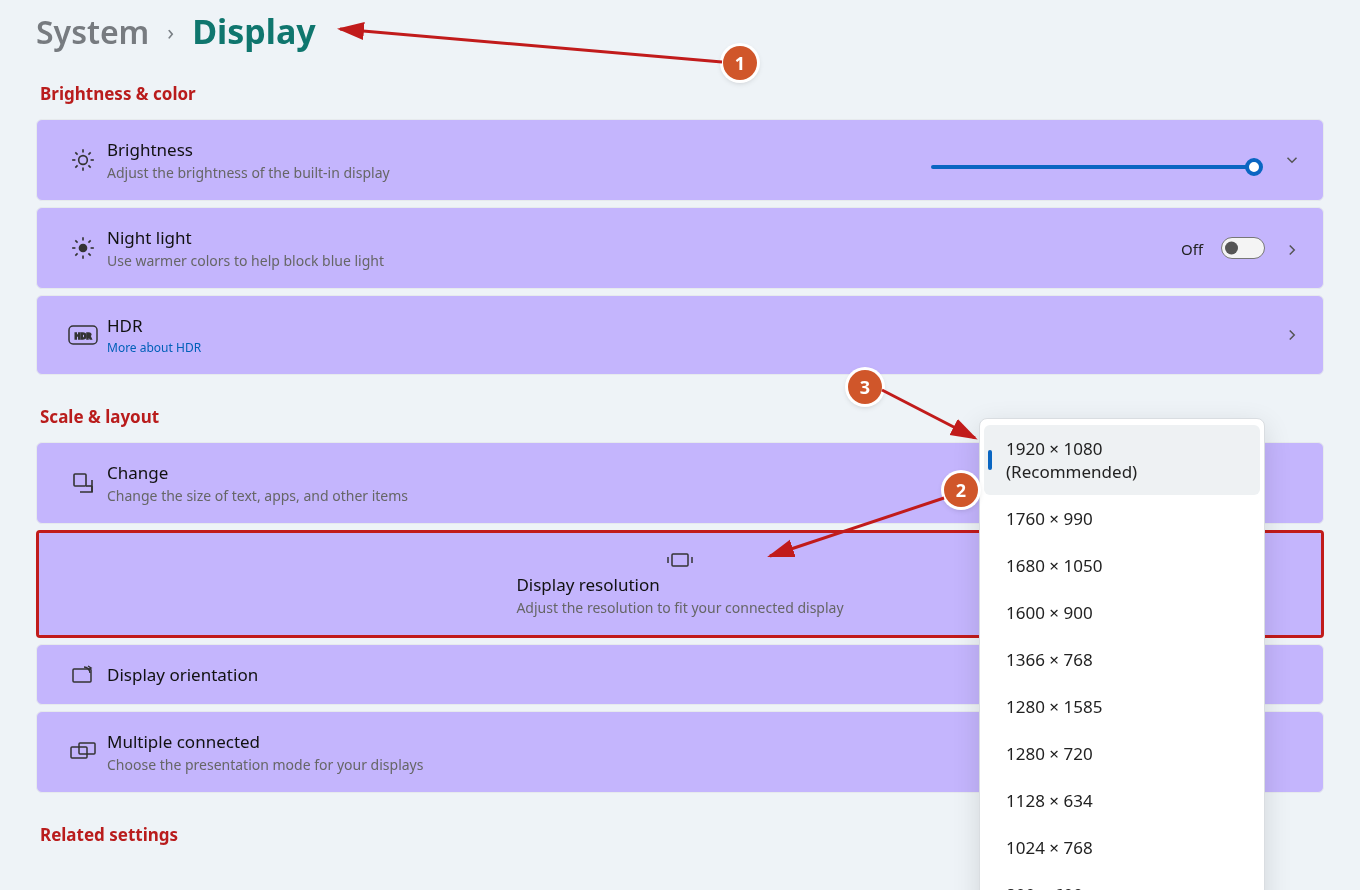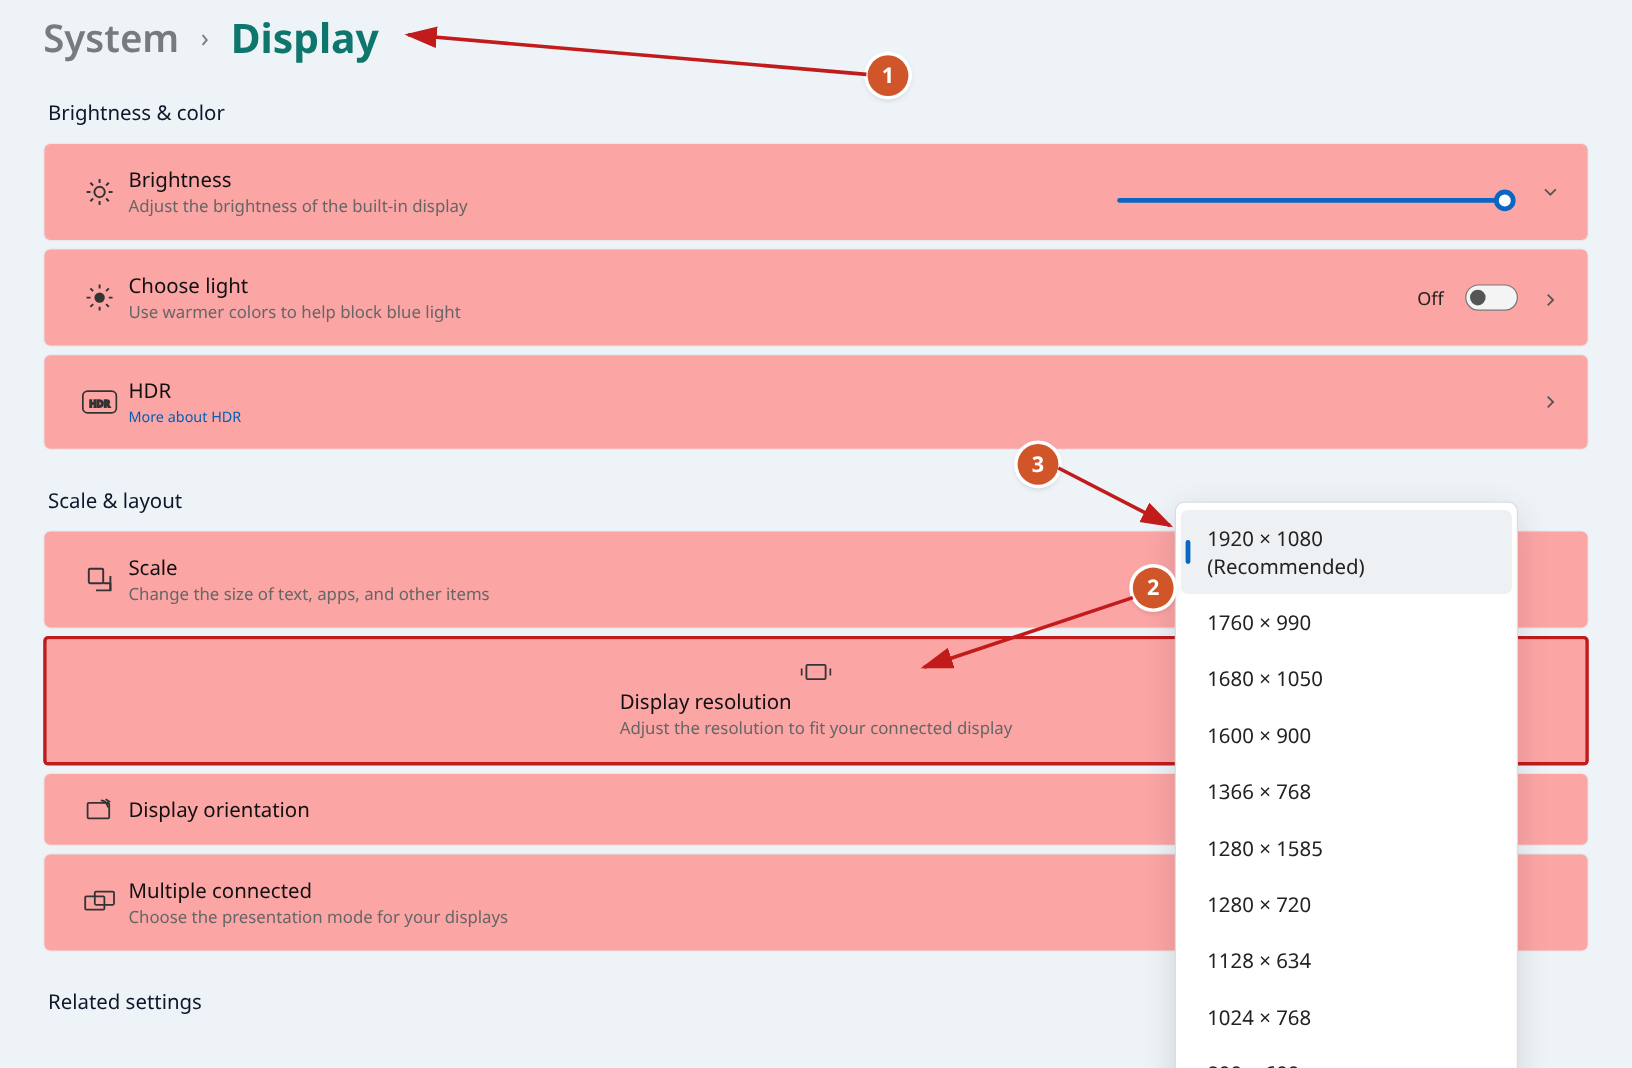--- a/index.html
+++ b/index.html
@@ -5,24 +5,24 @@
   * { box-sizing: border-box; margin: 0; padding: 0; font-family: "Segoe UI", system-ui, -apple-system, sans-serif; }
   body { background: #eef3f7; width: 1360px; height: 890px; overflow: hidden; position: relative; color: #1a1a1a; }
 
   .page { padding: 8px 36px 0 36px; }
 
   .breadcrumb { display: flex; align-items: center; gap: 18px; margin-bottom: 28px; }
   .breadcrumb .parent { font-size: 32px; font-weight: 600; color: #777b80; }
   .breadcrumb .sep { font-size: 22px; color: #7a8086; font-weight: 400; }
   .breadcrumb .current { font-size: 34px; font-weight: 700; color: #0f766e; }
 
-  .section-title { font-size: 17px; font-weight: 400; margin: 0 0 14px 4px; color: #0f172a; }
+  .section-title { font-size: 17px; font-weight: 700; margin: 0 0 14px 4px; color: #b91c1c; }
   .section-title.mt { margin-top: 30px; }
 
-  .card { background: #fca5a5; border: 1px solid #e6eaed; border-radius: 6px; padding: 18px 22px; display: flex; align-items: center; margin-bottom: 6px; }
+  .card { background: #c4b5fd; border: 1px solid #e6eaed; border-radius: 6px; padding: 18px 22px; display: flex; align-items: center; margin-bottom: 6px; }
   .card .icon-slot { width: 48px; display: flex; justify-content: center; align-items: center; }
   .card .text-slot { flex: 1; display: flex; flex-direction: column; gap: 2px; }
   .card .title { font-size: 17px; font-weight: 400; color: #111; }
   .card .sub { font-size: 14px; color: #666; }
   .card .link { font-size: 12px; color: #0060b8; font-weight: 400; }
   .card .right { display: flex; align-items: flex-end; gap: 18px; }
 
   .chev { width: 18px; height: 18px; }
   .chev svg, .icon-slot svg { display: block; }
 
@@ -97,21 +97,21 @@
           <line x1="12" y1="19" x2="12" y2="22"></line>
         <line x1="2" y1="12" x2="5" y2="12"></line>
           <line x1="19" y1="12" x2="22" y2="12"></line>
         <line x1="4.9" y1="4.9" x2="7" y2="7"></line>
           <line x1="17" y1="17" x2="19.1" y2="19.1"></line>
         <line x1="4.9" y1="19.1" x2="7" y2="17"></line>
           <line x1="17" y1="7" x2="19.1" y2="4.9"></line>
       </svg>
     </div>
     <div class="text-slot">
-      <div class="title">Choose light</div>
+      <div class="title">Night light</div>
       <div class="sub">Use warmer colors to help block blue light</div>
     </div>
     <div class="right">
       <span class="toggle-label">Off</span>
       <div class="toggle">
           <div class="knob"></div>
         </div>
       <span class="chev">
         <svg width="18" height="18" viewBox="0 0 24 24" fill="none" stroke="#555" stroke-width="2">
             <polyline points="9 6 15 12 9 18"></polyline>
@@ -145,21 +145,21 @@
   <div class="card">
     <div class="icon-slot">
       <svg width="24" height="24" viewBox="0 0 24 24" fill="none" stroke="#333" stroke-width="1.6">
         <rect x="3" y="3" width="12" height="12" rx="1"></rect>
         <path d="M9 21h12V9"></path>
           <path d="M15 15h6"></path>
           <path d="M21 15v6"></path>
       </svg>
     </div>
     <div class="text-slot">
-      <div class="title">Scale</div>
+      <div class="title">Change</div>
       <div class="sub">Change the size of text, apps, and other items</div>
     </div>
   </div>
 
   <div class="highlight-box">
     <div class="card">
       <div class="icon-slot">
         <svg width="26" height="22" viewBox="0 0 26 22" fill="none" stroke="#333" stroke-width="1.5">
           <rect x="5" y="3" width="16" height="12" rx="1"></rect>
           <line x1="1" y1="6" x2="1" y2="12"></line>

